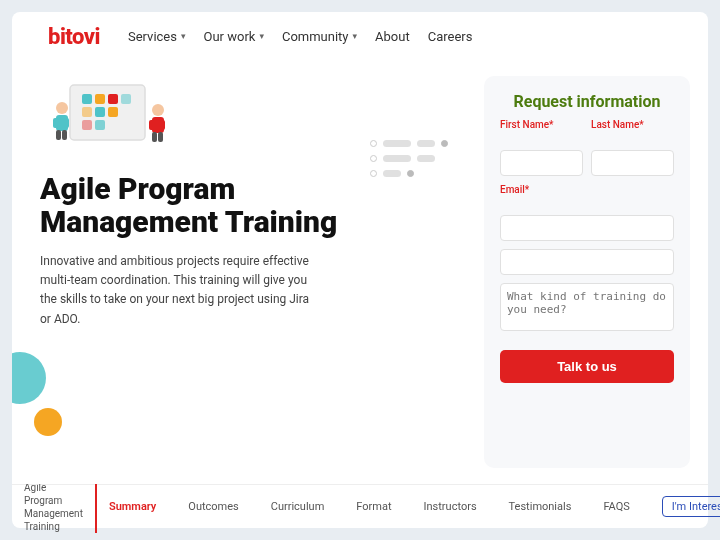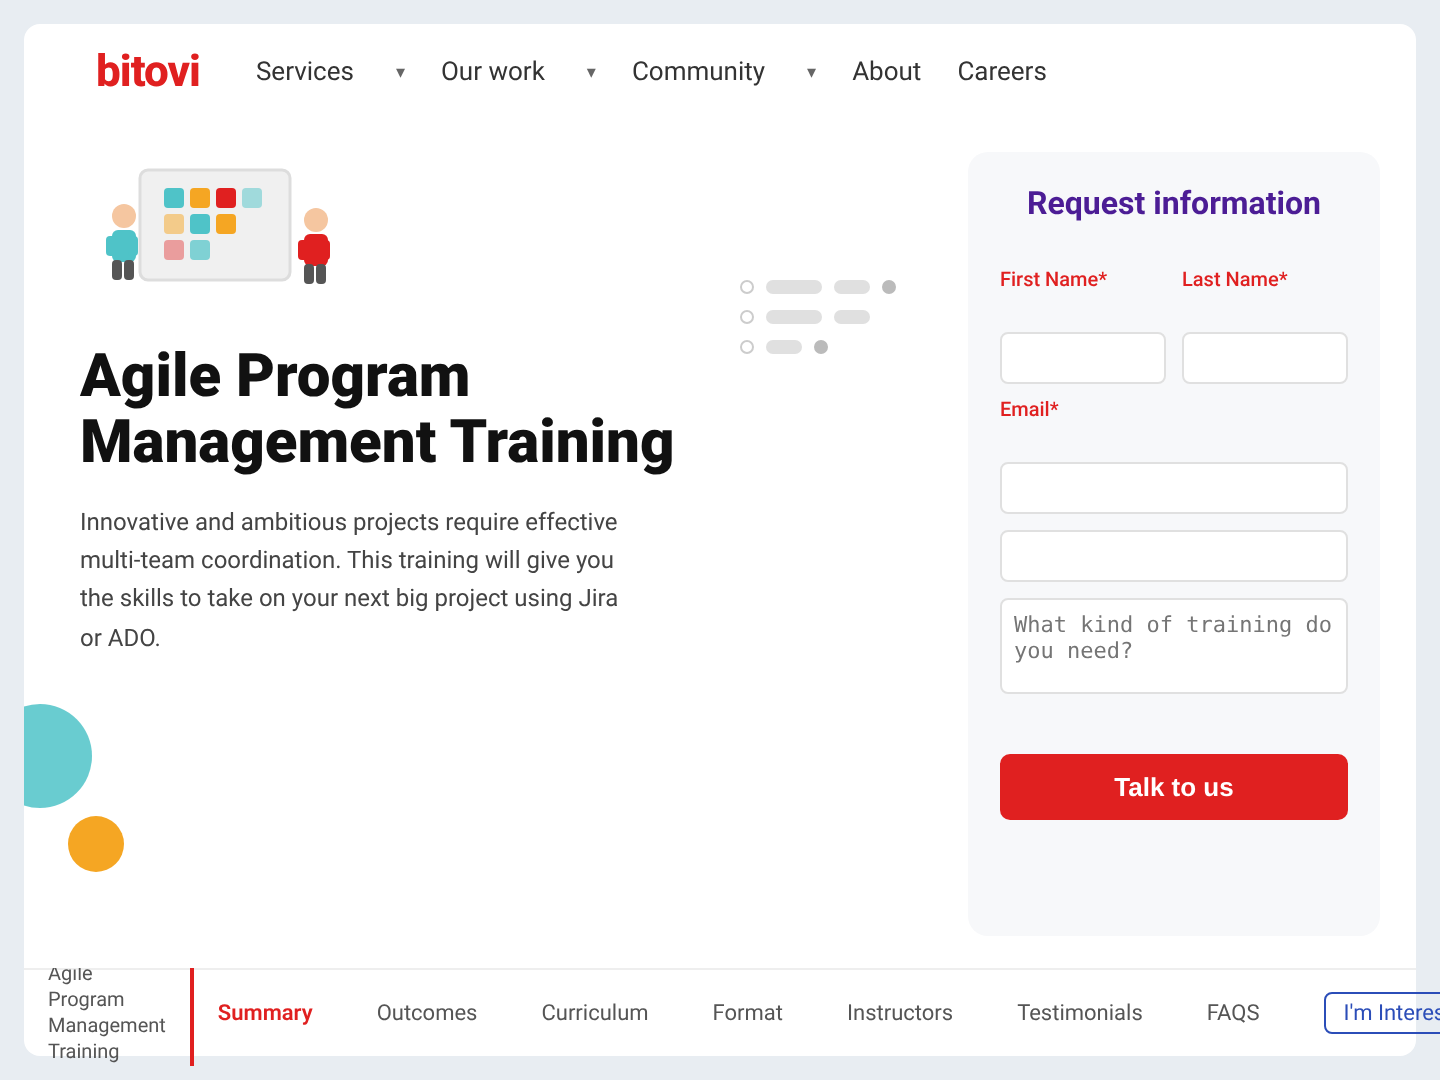--- a/index.html
+++ b/index.html
@@ -40,21 +40,21 @@
       gap: 18px;
       align-items: center;
       flex: 1;
     }
     .nav-link {
       font-size: 13px;
       color: #333;
       cursor: pointer;
       display: flex;
       align-items: center;
-      gap: 21px;
+      gap: 4px;
     }
     .nav-link .chevron {
       font-size: 9px;
       color: #666;
     }
     .nav-contact-btn {
       background: #e02020;
       color: #fff;
       border: none;
       border-radius: 5px;
@@ -167,22 +167,22 @@
       background: #f7f8fa;
       border-radius: 10px;
       padding: 16px;
       flex: 1;
       display: flex;
       flex-direction: column;
     }
     .form-title {
       font-size: 16px;
       font-weight: 700;
-      color: #4c1d95;
-      margin-bottom: 24px;
+      color: #4d7c0f;
+      margin-bottom: 8px;
       text-align: center;
     }
     .form-row {
       display: flex;
       gap: 8px;
       margin-bottom: 8px;
     }
     .form-field {
       flex: 1;
       display: flex;
@@ -222,21 +222,21 @@
     .form-submit {
       background: #e02020;
       color: #fff;
       border: none;
       border-radius: 5px;
       padding: 9px;
       font-size: 13px;
       font-weight: 600;
       cursor: pointer;
       width: 100%;
-      margin-top: 22px;
+      margin-top: 11px;
     }
     
     .bottom-bar {
       background: #fff;
       border-radius: 0 0 8px 8px;
       border-top: 1px solid #eee;
       height: 44px;
       display: flex;
       align-items: center;
       padding: 0 12px;

